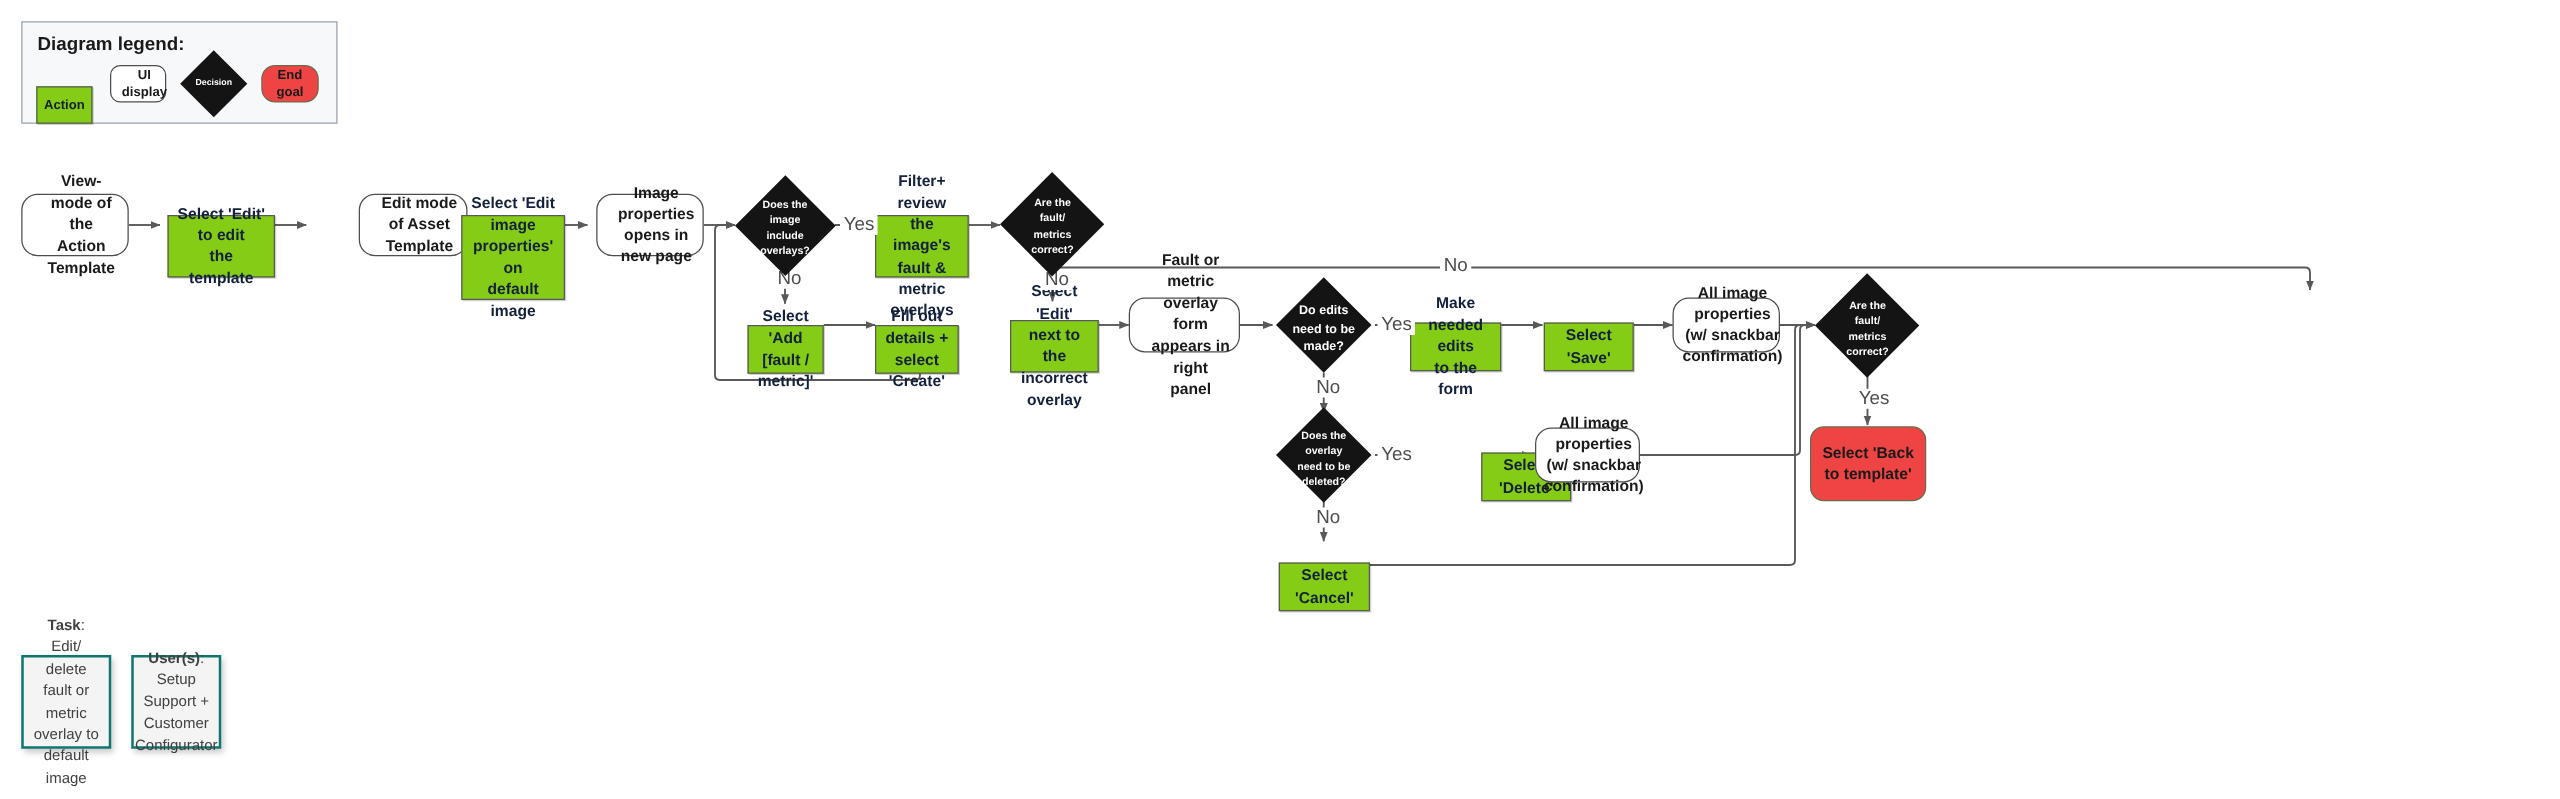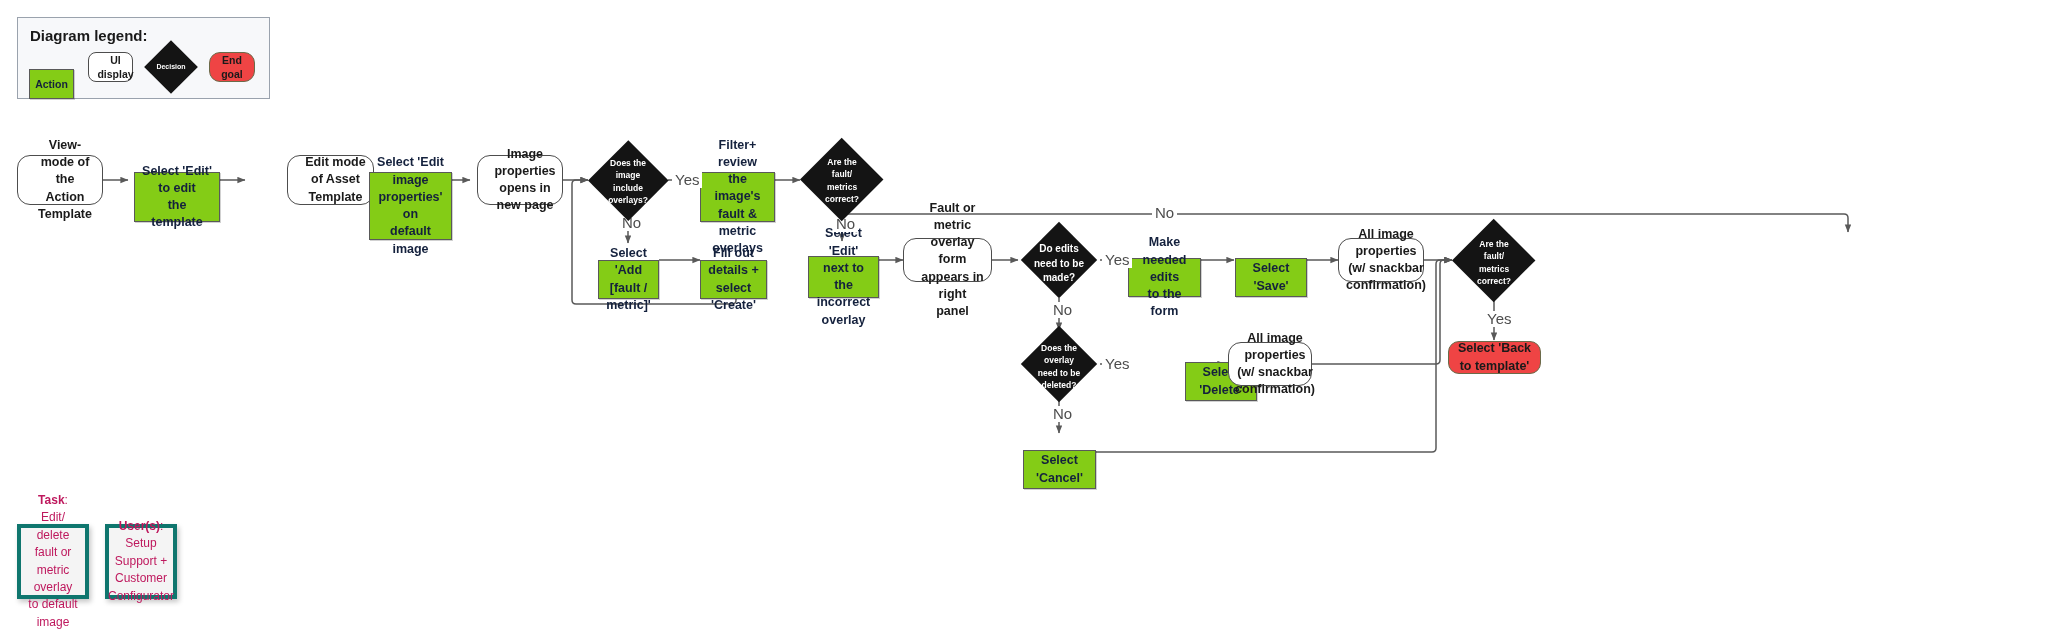--- a/index.html
+++ b/index.html
@@ -97,29 +97,29 @@
     color: #ffffff;
     font-weight: bold;
     text-align: center;
     white-space: pre-line;
   }
 
   
   .sticky {
     position: absolute;
     background: #f4f4f4;
-    border: 4px solid #0f766e;
+    border: 2px solid #0f766e;
     box-sizing: border-box;
     display: flex;
     align-items: center;
     justify-content: center;
     text-align: center;
     font-size: 12px;
     line-height: 1.45;
-    color: #be185d;
+    color: #404040;
     padding: 5px 7px;
     box-shadow: 2px 3px 5px rgba(0,0,0,0.22);
   }
   .sticky b { font-weight: bold; }
 
   .nowrap { white-space: pre-line; }
 </style>
 </head>
 <body>
 
@@ -279,21 +279,21 @@
 need to be
 deleted?</div>
   </div>
 
   <div class="node node-action" style="left:1185px; top:345px; width:72px; height:39px;">Select 'Delete'</div>
 
   <div class="node node-ui nowrap" style="left:1228px; top:342px; width:84px; height:44px;">All image properties
 (w/ snackbar
 confirmation)</div>
 
-  <div class="node node-end" style="left:1448px; top:341px; width:93px; height:33px;">Select 'Back to template'</div>
+  <div class="node node-end" style="left:1448px; top:341px; width:93px; height:60px;">Select 'Back to template'</div>
 
   <div class="node node-action" style="left:1023px; top:433px; width:73px; height:39px;">Select 'Cancel'</div>
 
   <div class="edge-label" style="left:672px; top:172px;">Yes</div>
   <div class="edge-label" style="left:619px; top:215px;">No</div>
   <div class="edge-label" style="left:833px; top:216px;">No</div>
   <div class="edge-label" style="left:1152px; top:205px;">No</div>
   <div class="edge-label" style="left:1102px; top:252px;">Yes</div>
   <div class="edge-label" style="left:1050px; top:302px;">No</div>
   <div class="edge-label" style="left:1102px; top:356px;">Yes</div>

